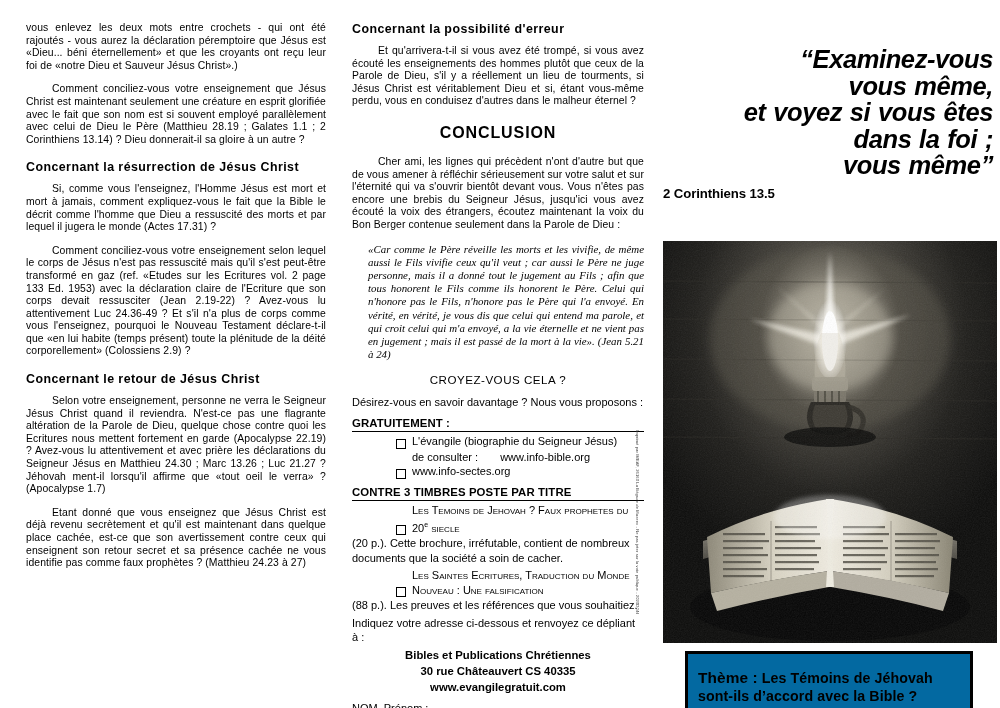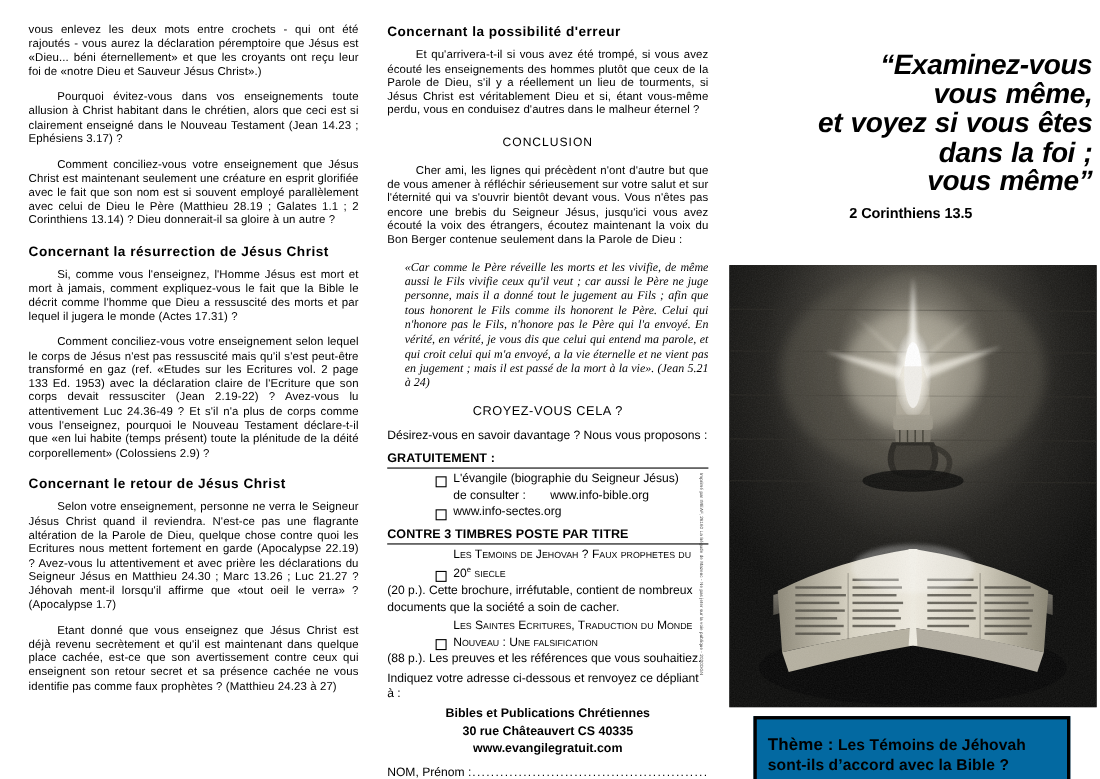--- a/index.html
+++ b/index.html
@@ -33,22 +33,22 @@
   .sec-head{
     font-size:12.4px;
     font-weight:600;
     margin:0 0 9px 0;
     letter-spacing:.45px;
     line-height:14px;
   }
   .spacer-top{margin-top:14px;}
   .center-head{
     text-align:center;
-    font-size:11px;
-    font-weight:400;
+    font-size:16px;
+    font-weight:700;
     letter-spacing:.9px;
     margin:16px 0 14px 0;
   }
   .quote-block{
     font-family:"Liberation Serif", serif;
     font-style:italic;
     font-size:10.9px;
     line-height:13.2px;
     text-align:justify;
     margin:6px 0 12px 16px;
@@ -127,21 +127,21 @@
     font-weight:bold;
     font-style:italic;
     font-size:25.5px;
     line-height:26.5px;
     letter-spacing:-.4px;
     padding:18px 8px 0 0;
     word-spacing:1px;
   }
   .headline .l{display:block;white-space:nowrap;}
   .ref-verse{
-    text-align:center;
+    text-align:left;
     font-weight:bold;
     font-size:13.2px;
     padding:7px 8px 0 0;
     letter-spacing:-.1px;
   }
 
   
   .photo{
     position:absolute;left:0;top:213px;width:334px;height:402px;
     background:#111;
@@ -180,21 +180,20 @@
   }
 </style>
 </head>
 <body>
 
 <div class="page">
 
   <div class="col" id="col1">
     <div style="height:22px"></div>
     <p class="body-text">vous enlevez les deux mots entre crochets - qui ont été rajoutés - vous aurez la déclaration péremptoire que Jésus est «Dieu... béni éternellement» et que les croyants ont reçu leur foi de «notre Dieu et Sauveur Jésus Christ».)</p>
-    <p class="body-text indent">Pourquoi évitez-vous dans vos enseignements toute allusion à Christ habitant dans le chrétien, alors que ceci est si clairement enseigné dans le Nouveau Testament (Jean 14.23 ; Ephésiens 3.17) ?</p>
     <p class="body-text indent">Comment conciliez-vous votre enseignement que Jésus Christ est maintenant seulement une créature en esprit glorifiée avec le fait que son nom est si souvent employé parallèlement avec celui de Dieu le Père (Matthieu 28.19 ; Galates 1.1 ; 2 Corinthiens 13.14) ? Dieu donnerait-il sa gloire à un autre ?</p>
     <h2 class="sec-head spacer-top">Concernant la résurrection de Jésus Christ</h2>
     <p class="body-text indent">Si, comme vous l'enseignez, l'Homme Jésus est mort et mort à jamais, comment expliquez-vous le fait que la Bible le décrit comme l'homme que Dieu a ressuscité des morts et par lequel il jugera le monde (Actes 17.31) ?</p>
     <p class="body-text indent">Comment conciliez-vous votre enseignement selon lequel le corps de Jésus n'est pas ressuscité mais qu'il s'est peut-être transformé en gaz (ref. «Etudes sur les Ecritures vol. 2 page 133 Ed. 1953) avec la déclaration claire de l'Ecriture que son corps devait ressusciter (Jean 2.19-22) ? Avez-vous lu attentivement Luc 24.36-49 ? Et s'il n'a plus de corps comme vous l'enseignez, pourquoi le Nouveau Testament déclare-t-il que «en lui habite (temps présent) toute la plénitude de la déité corporellement» (Colossiens 2.9) ?</p>
     <h2 class="sec-head spacer-top">Concernant le retour de Jésus Christ</h2>
     <p class="body-text indent">Selon votre enseignement, personne ne verra le Seigneur Jésus Christ quand il reviendra. N'est-ce pas une flagrante altération de la Parole de Dieu, quelque chose contre quoi les Ecritures nous mettent fortement en garde (Apocalypse 22.19) ? Avez-vous lu attentivement et avec prière les déclarations du Seigneur Jésus en Matthieu 24.30 ; Marc 13.26 ; Luc 21.27 ? Jéhovah ment-il lorsqu'il affirme que «tout oeil le verra» ? (Apocalypse 1.7)</p>
     <p class="body-text indent">Etant donné que vous enseignez que Jésus Christ est déjà revenu secrètement et qu'il est maintenant dans quelque place cachée, est-ce que son avertissement contre ceux qui enseignent son retour secret et sa présence cachée ne vous identifie pas comme faux prophètes ? (Matthieu 24.23 à 27)</p>
   </div>
 
   <div class="col" id="col2">

